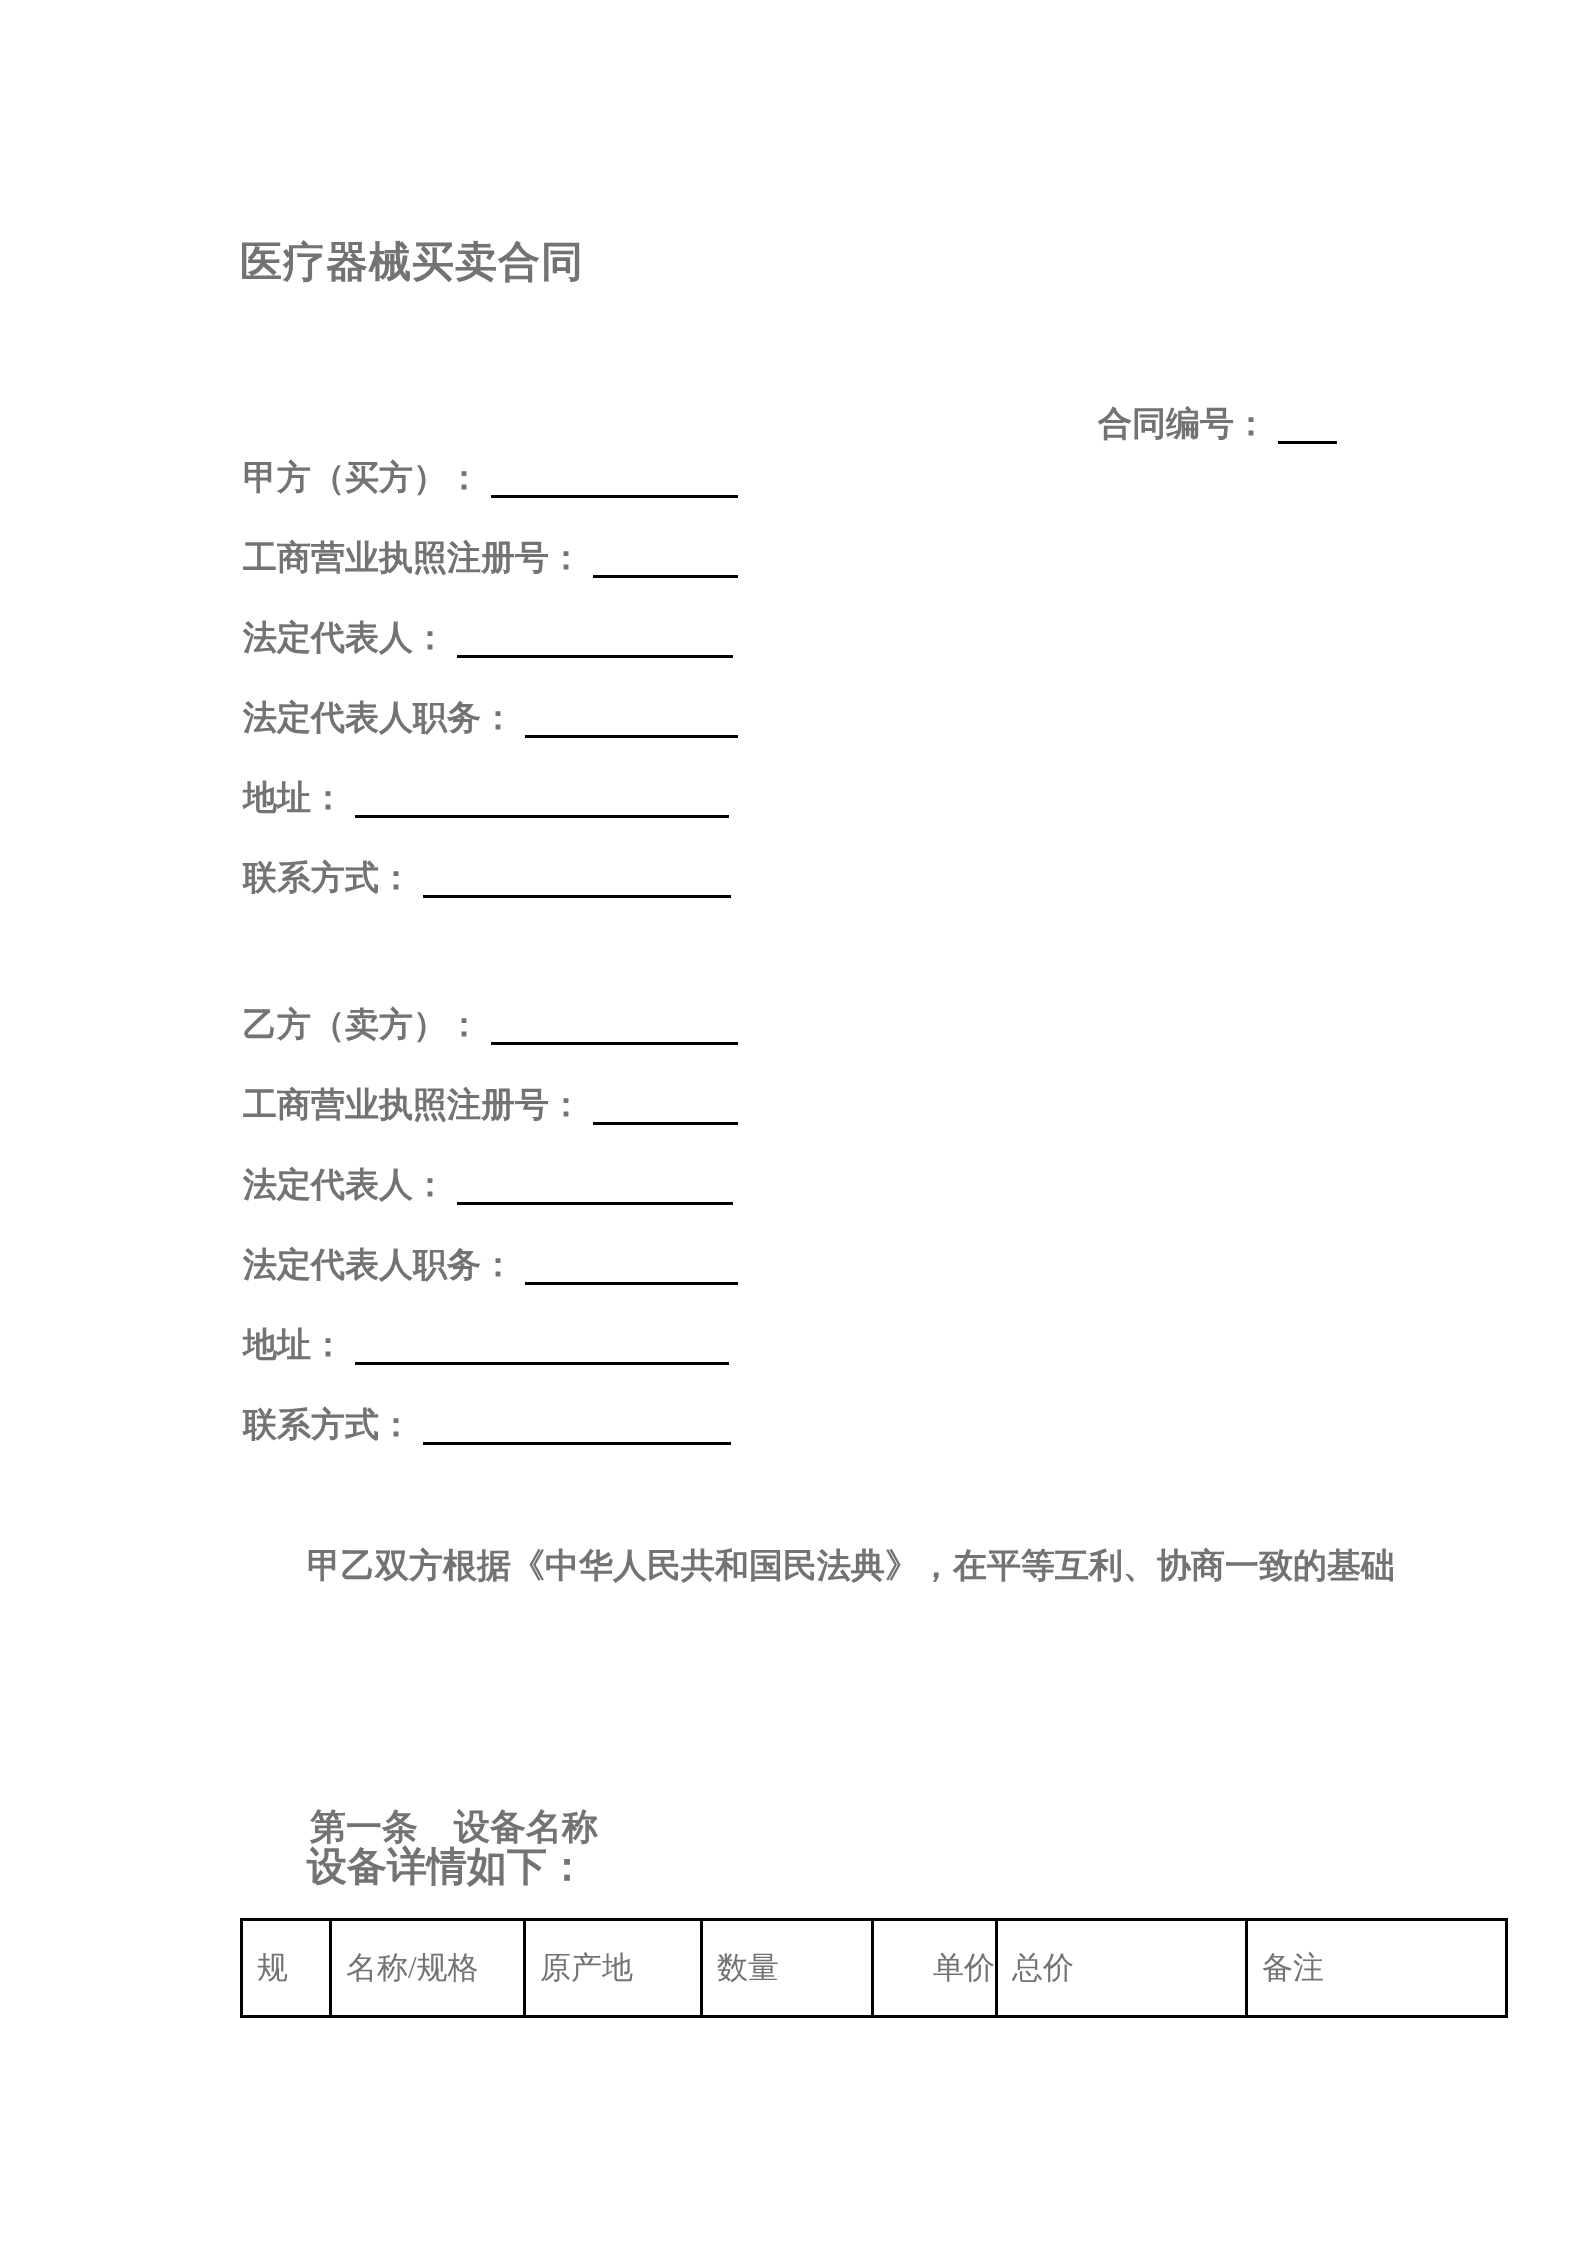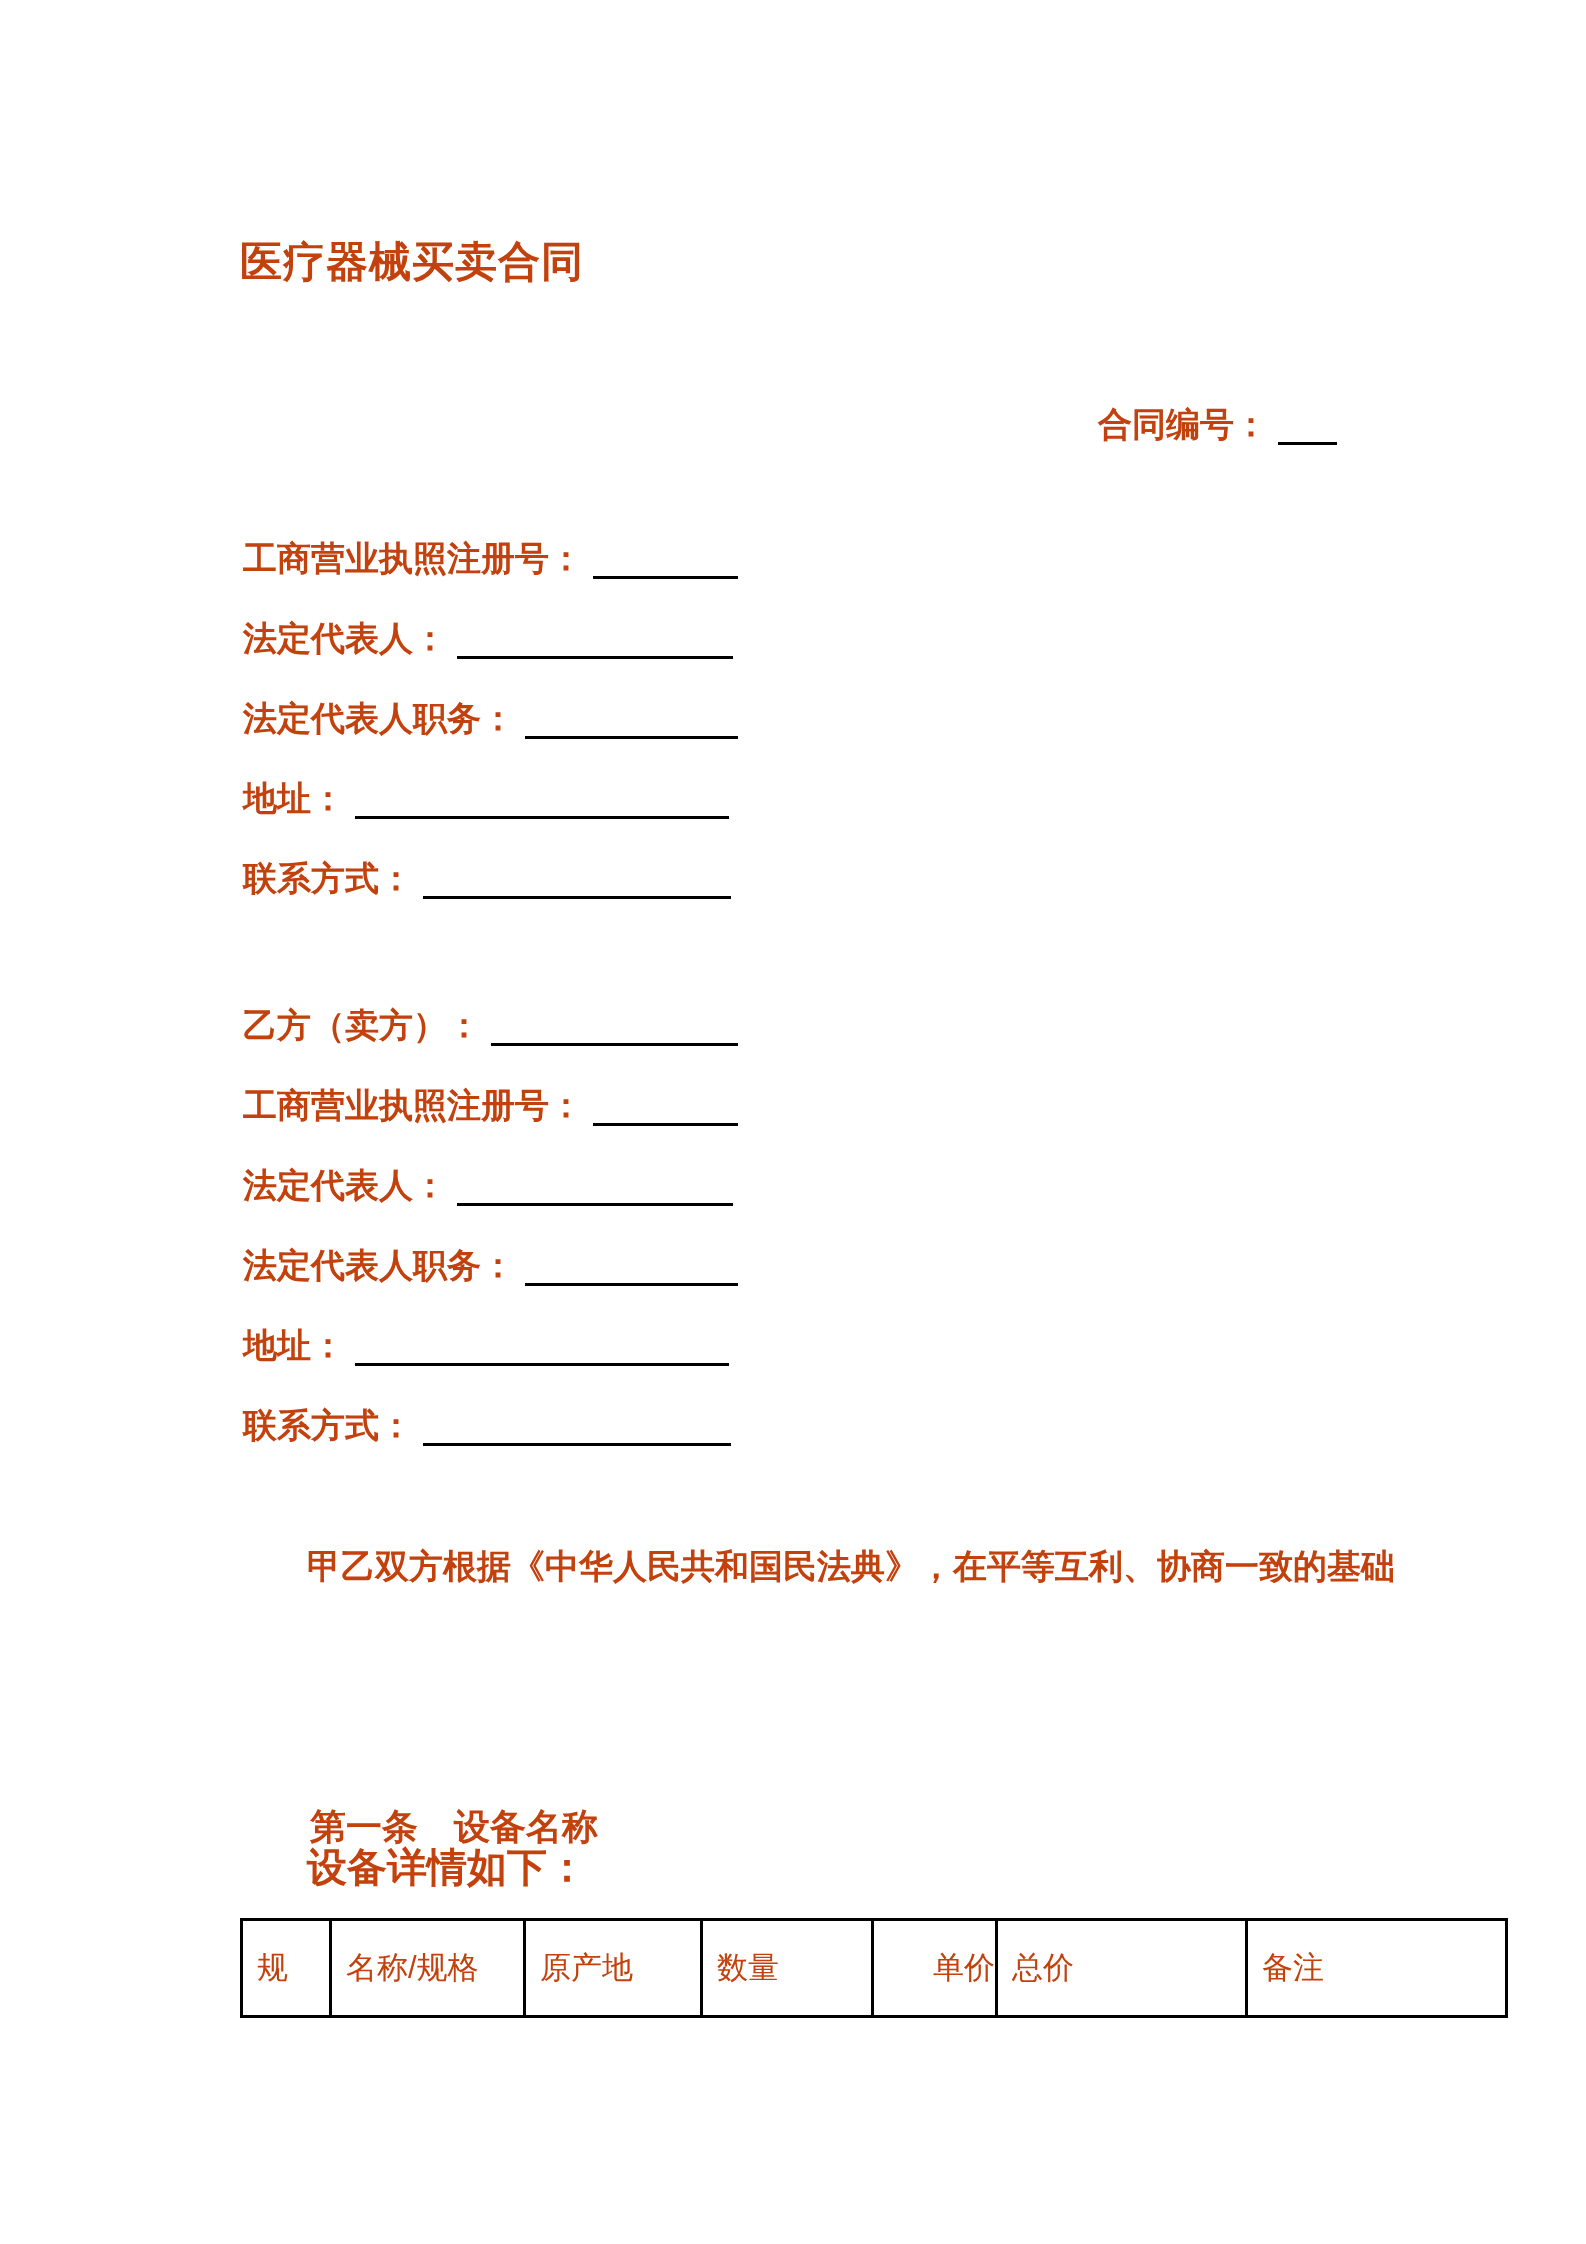--- a/index.html
+++ b/index.html
@@ -1,22 +1,22 @@
 <!DOCTYPE html>
 <html><head>
 <meta charset="utf-8">
 <style>
   html, body { margin: 0; padding: 0; background: #ffffff; }
   .page {
     position: relative;
     width: 1586px;
     height: 2244px;
     background: #ffffff;
-    color: #c2410c;
-    font-family: Liberation Sans, sans-serif;
+    color: #737373;
+    font-family: Liberation Serif, serif;
     overflow: hidden;
   }
   .abs { position: absolute; }
   .doc-title {
     font-size: 42px;
     font-weight: 700;
     line-height: 1;
     letter-spacing: 1px;
     white-space: nowrap;
   }
@@ -80,20 +80,23 @@
 <body>
 
 <div class="page">
 
   <div class="abs doc-title" style="left:240px; top:241px;">医疗器械买卖合同</div>
 
   <div class="abs contract-no" style="left:1098px; top:363px;margin-top:44px;">
     <span>合同编号：</span><span class="blank" style="width: 59px;"></span>
   </div>
 
+  <div class="abs field-row" style="left:243px; top:461px;">
+    <span>甲方（买方）：</span><span class="blank" style="width: 247px;"></span>
+  </div>
   <div class="abs field-row" style="left:243px; top:541px;">
     <span>工商营业执照注册号：</span><span class="blank" style="width: 145px;"></span>
   </div>
   <div class="abs field-row" style="left:243px; top:621px;">
     <span>法定代表人：</span><span class="blank" style="width: 276px;"></span>
   </div>
   <div class="abs field-row" style="left:243px; top:701px;">
     <span>法定代表人职务：</span><span class="blank" style="width: 213px;"></span>
   </div>
   <div class="abs field-row" style="left:243px; top:781px;">

